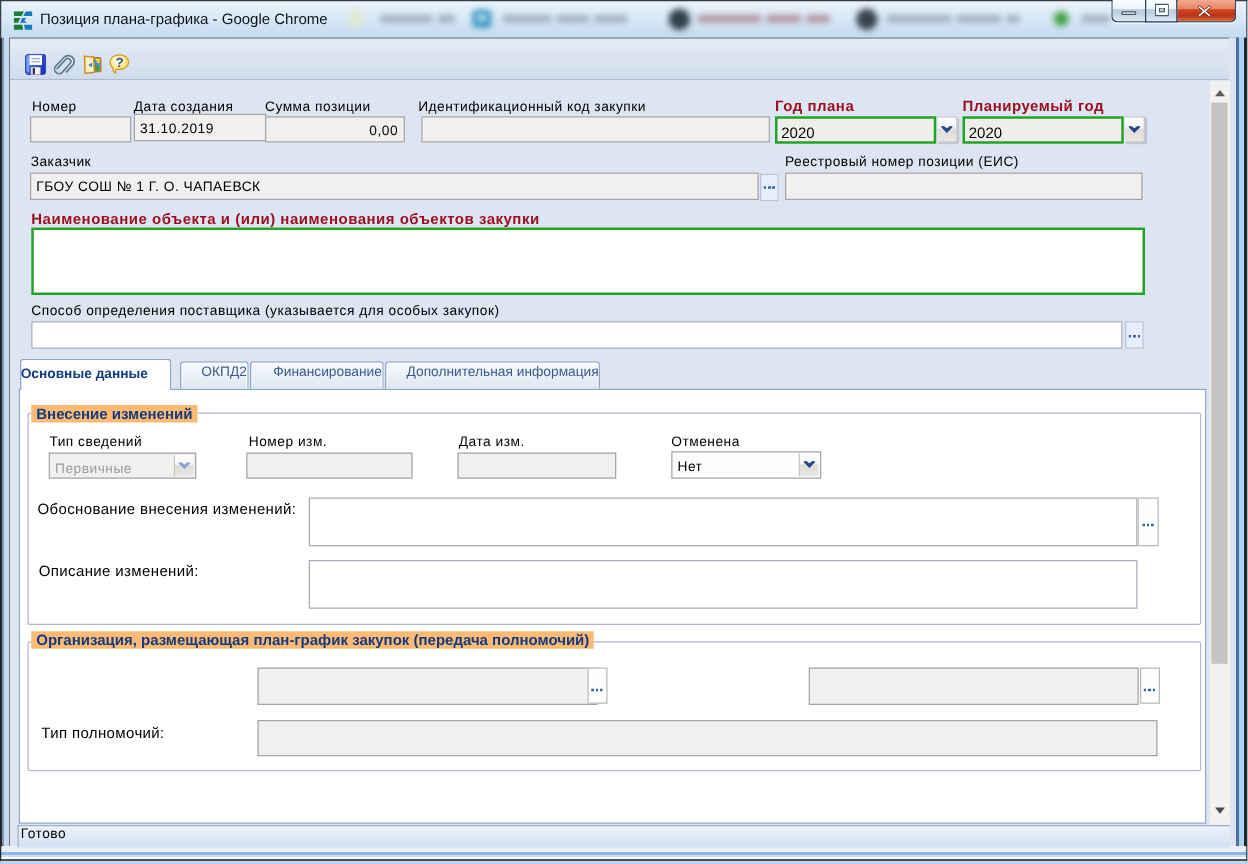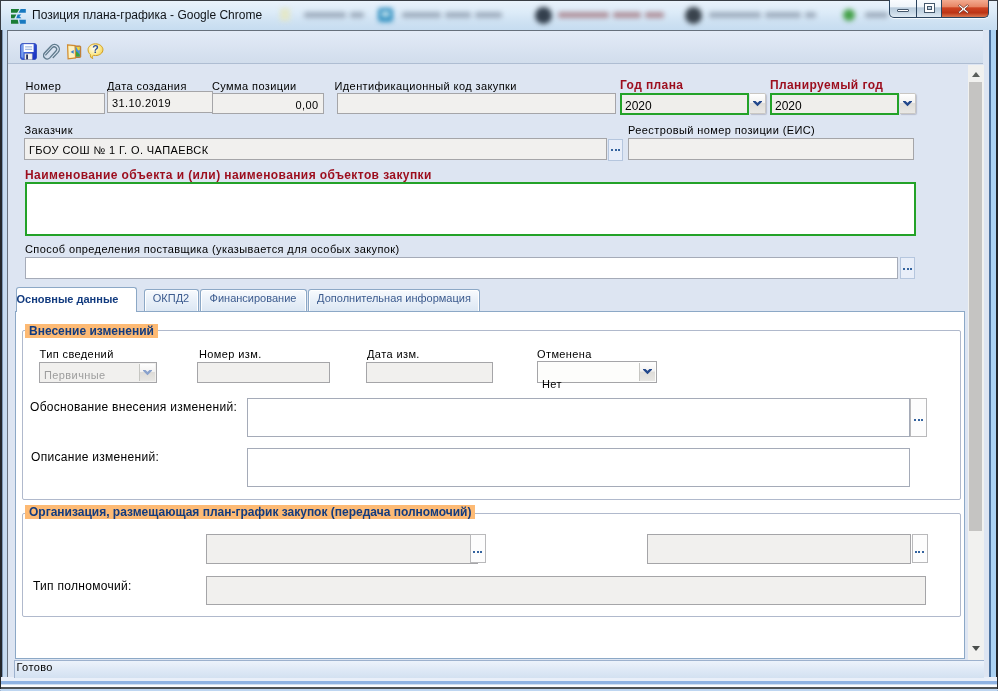--- a/index.html
+++ b/index.html
@@ -57,21 +57,21 @@
   border-left:1px solid #c6c6c2; }
 .exbtn { position:absolute; background:linear-gradient(180deg,#fff 0%,#f3f2f0 45%,#deddd9 50%,#e9e8e5 100%);
   border:1px solid #c9c7c3; border-left:none; box-shadow:1px 1px 1px rgba(120,120,140,.35); border-radius:0 2px 2px 0; }
 .chev { position:absolute; left:3px; top:7px; width:9px; height:6px; }
 .dots { position:absolute; background:#e8eef9; border:1px solid #b5c6de; text-align:center; }
 .dots.w { background:#fdfdfd; border:1px solid #b9b9bb; }
 .dots i { position:absolute; left:50%; top:50%; width:9px; height:2px; margin:-0.5px 0 0 -4.5px;
   background:linear-gradient(90deg,#35649f 0 2px,transparent 2px 3.5px,#35649f 3.5px 5.5px,transparent 5.5px 7px,#35649f 7px 9px); }
 
 .tab { position:absolute; border:1px solid #8ca8c6; border-bottom:none; border-radius:3px 3px 0 0;
-  font-size:11px; color:#3c5b8e; text-align:center;
+  font-size:11px; color:#3c5b8e; text-align:right;
   background:linear-gradient(180deg,#f8fbfe 0%,#eaf1f9 45%,#dce7f3 100%);
   box-shadow:inset 0 1px 0 #fff, inset 1px 0 0 #fff, inset -1px 0 0 #fff; }
 .tab.active { background:#fff; font-weight:bold; color:#123b7f; text-align:left; }
 #panel { position:absolute; left:5.5px; top:246px; width:950px; height:348px; background:#fff; border:1px solid #8ca8c6; }
 .fs { position:absolute; border:1px solid #b0b9cc; border-radius:2px; }
 .fsleg { position:absolute; font-size:12px; font-weight:bold; color:#123b7f; background:#fdba74; padding:0 4px; white-space:nowrap; }
 </style>
 </head>
 <body>
 <div id="frame"></div>
@@ -224,21 +224,21 @@
   <div class="lbl" style="left:528px;top:282.5px;">Отменена</div>
   <div class="inp" style="left:30px;top:297px;width:118px;height:21px;color:#9d9d9d;padding-top:6px;">Первичные
     <div class="ddbtn">
         <svg class="chev" style="top:6px;" viewBox="0 0 9 6">
           <path d="M0 0 L4.5 4.5 L9 0 L7.4 0 L4.5 2.7 L1.6 0 Z" fill="#8aa2cc" stroke="#8aa2cc" stroke-width="1.2"></path>
         </svg>
       </div>
   </div>
   <div class="inp" style="left:188px;top:297px;width:133px;height:21px;"></div>
   <div class="inp" style="left:357px;top:297px;width:127px;height:21px;"></div>
-  <div class="inp" style="left:528px;top:296px;width:120px;height:22px;background:#fdfdfb;padding-top:16px;">Нет
+  <div class="inp" style="left:528px;top:296px;width:120px;height:22px;background:#fdfdfb;padding-top:6px;">Нет
     <div class="ddbtn">
         <svg class="chev" style="top:6px;" viewBox="0 0 9 6">
           <path d="M0 0 L4.5 4.5 L9 0 L7.4 0 L4.5 2.7 L1.6 0 Z" fill="#24498c" stroke="#24498c" stroke-width="1.2"></path>
         </svg>
       </div>
   </div>
   <div class="lbl2" style="left:21px;top:335.5px;">Обоснование внесения изменений:</div>
   <div class="inp white" style="left:238px;top:332.5px;width:663px;height:39px;"></div>
   <div class="dots w" style="left:901px;top:332.5px;width:16.5px;height:39px;">
       <i style="margin-top:2px;"></i>

